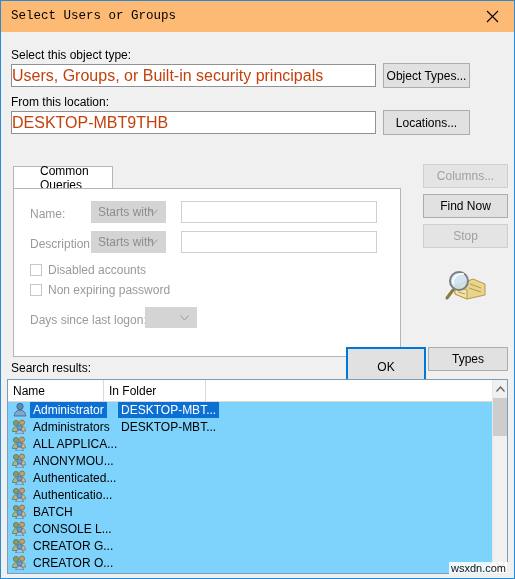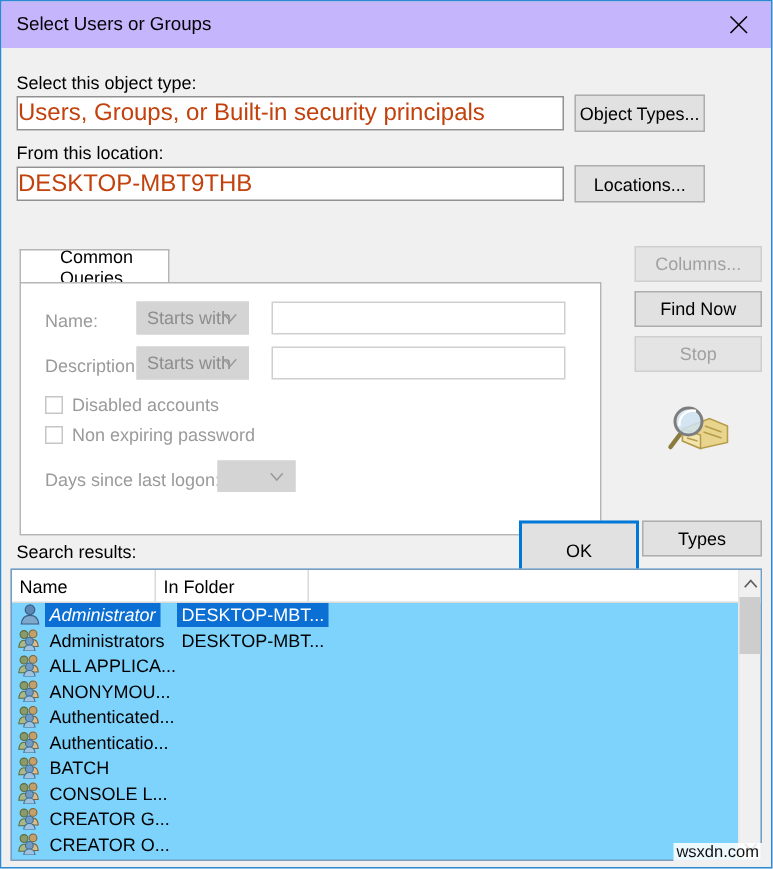--- a/index.html
+++ b/index.html
@@ -27,22 +27,23 @@
     border: 1px solid #2c89d4;
     background: #f0f0f0;
   }
 
   
   #title-bar {
     position: absolute;
     left: 0; top: 0;
     width: 513px;
     height: 31px;
-    background: #c4b5fd;
-    box-sizing: border-box;
+    background: #fdba74;
+    box-sizing: border-box;
+    font-family: Liberation Mono, monospace;
   }
   #title-text {
     position: absolute;
     left: 10px; top: 8px;
     font-size: 12.5px;
     color: #000000;
     white-space: nowrap;
   }
   #close-button {
     position: absolute;
@@ -265,21 +266,21 @@
     font-size: 12px;
     white-space: nowrap;
     padding: 0 3px;
     line-height: 16px;
   }
   .result-row.selected .row-name,
   .result-row.selected .row-folder {
     background: #0b6fd4;
     color: #ffffff;
   }
-  .result-row.selected .row-name { left: 22px; font-style: italic; }
+  .result-row.selected .row-name { left: 22px; }
 
   
   #results-scrollbar {
     position: absolute;
     right: 0; top: 0;
     width: 15px;
     height: 193px;
     background: #f0f0f0;
     border-left: 1px solid #e8e8e8;
     box-sizing: border-box;

